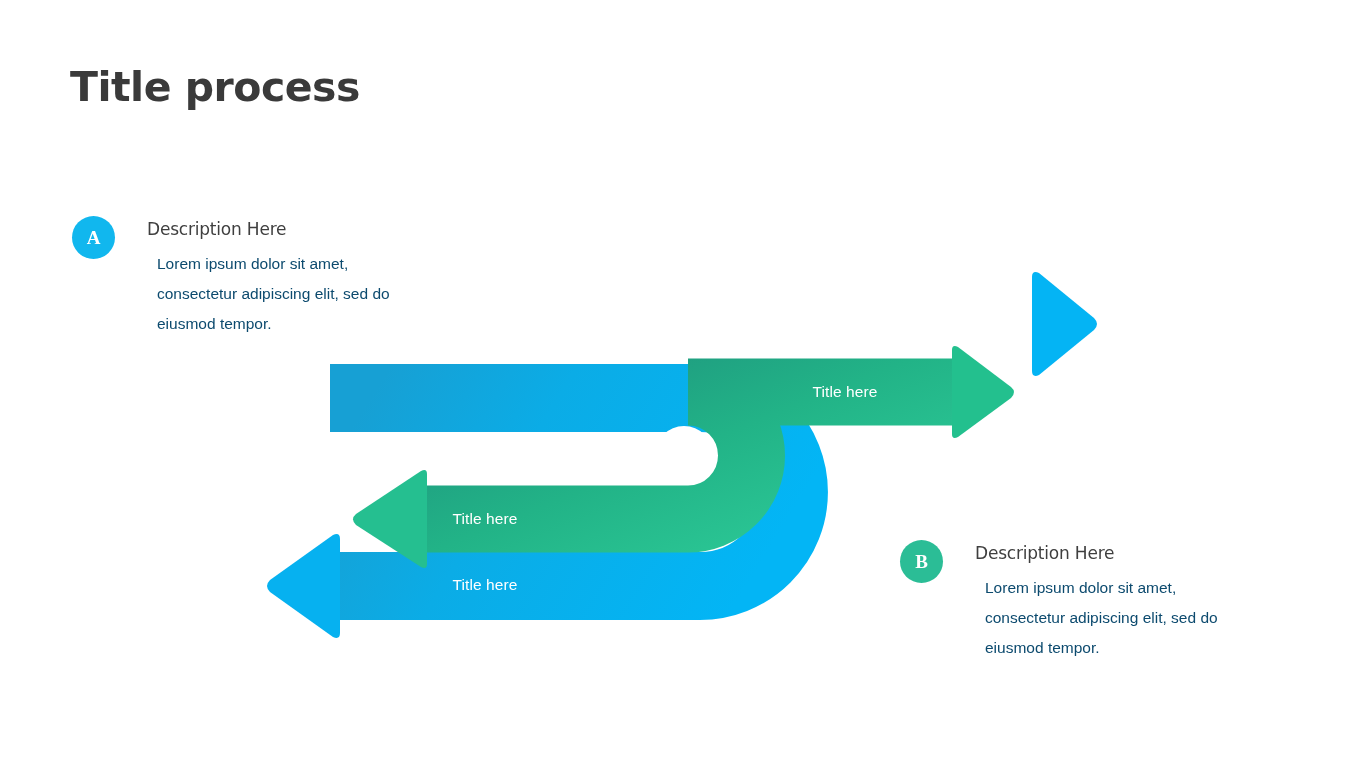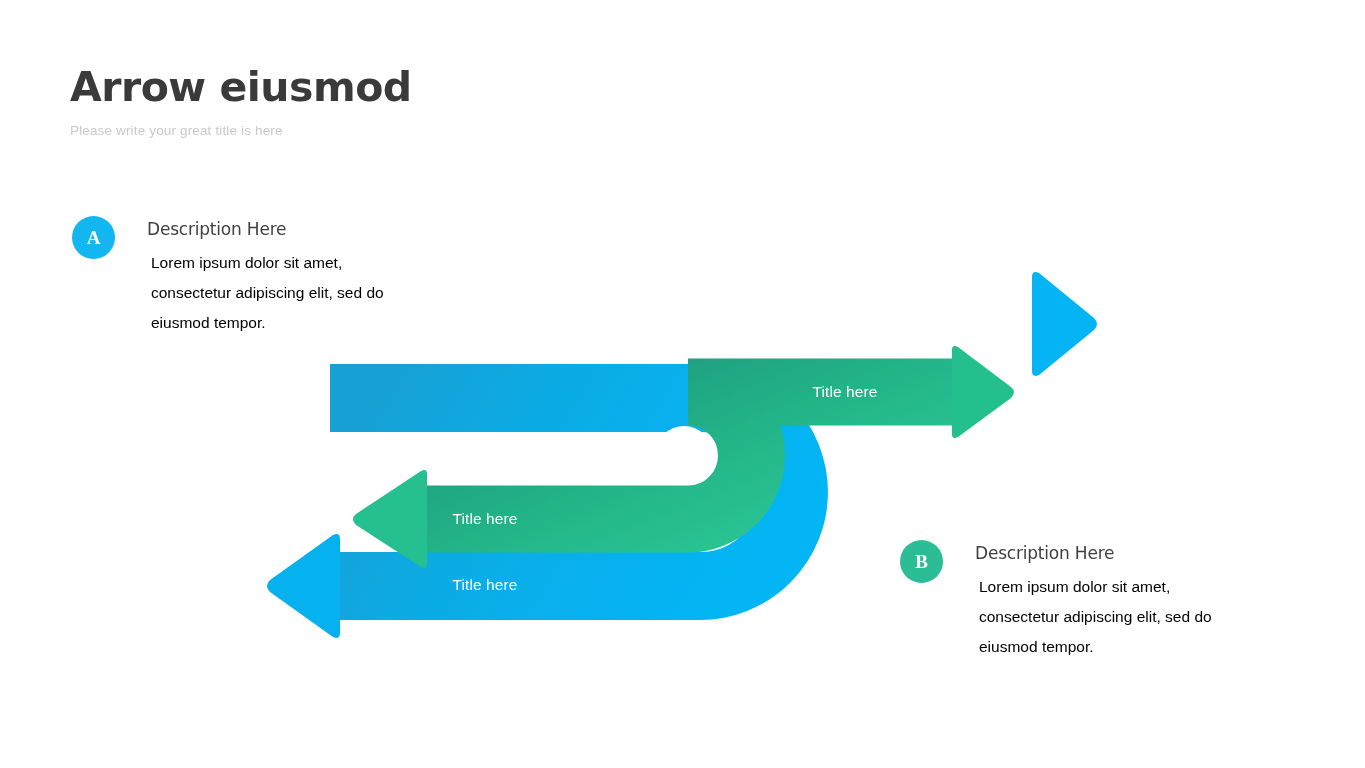--- a/index.html
+++ b/index.html
@@ -80,23 +80,23 @@
     font-size: 17px;
     font-weight: normal;
     color: #3f3f3f;
     margin: 0 0 9px 0;
     letter-spacing: -0.2px;
     white-space: nowrap;
   }
   .desc-body {
     font-family: "Liberation Sans", sans-serif;
     font-size: 15.5px;
-    color: #000000;
+    color: #0c4a6e;
     line-height: 30px;
-    margin: 4px;
+    margin: 10px;
     width: 300px;
   }
   .desc-body .line { display: block; white-space: nowrap; }
 
   
   .diagram {
     position: absolute;
     left: 0;
     top: 0;
     width: 1365px;
@@ -109,22 +109,21 @@
     fill: #ffffff;
     text-anchor: middle;
     dominant-baseline: middle;
     letter-spacing: 0.1px;
   }
 </style>
 </head>
 <body>
 
 <div class="slide-header">
-  <h1 class="slide-title">Arrow eiusmod</h1>
-  <p class="slide-subtitle">Please write your great title is here</p>
+  <h1 class="slide-title">Title process</h1>
 </div>
 
 <svg class="diagram" viewBox="0 0 1365 768">
   <defs>
     <linearGradient id="gradBlueOuter" x1="0" y1="0.35" x2="1" y2="0.6">
       <stop offset="0%" stop-color="#17a0d4"></stop>
       <stop offset="38%" stop-color="#0bacE6"></stop>
       <stop offset="100%" stop-color="#03b5f5"></stop>
     </linearGradient>
     <linearGradient id="gradBlueBar" x1="0" y1="0" x2="1" y2="0">

